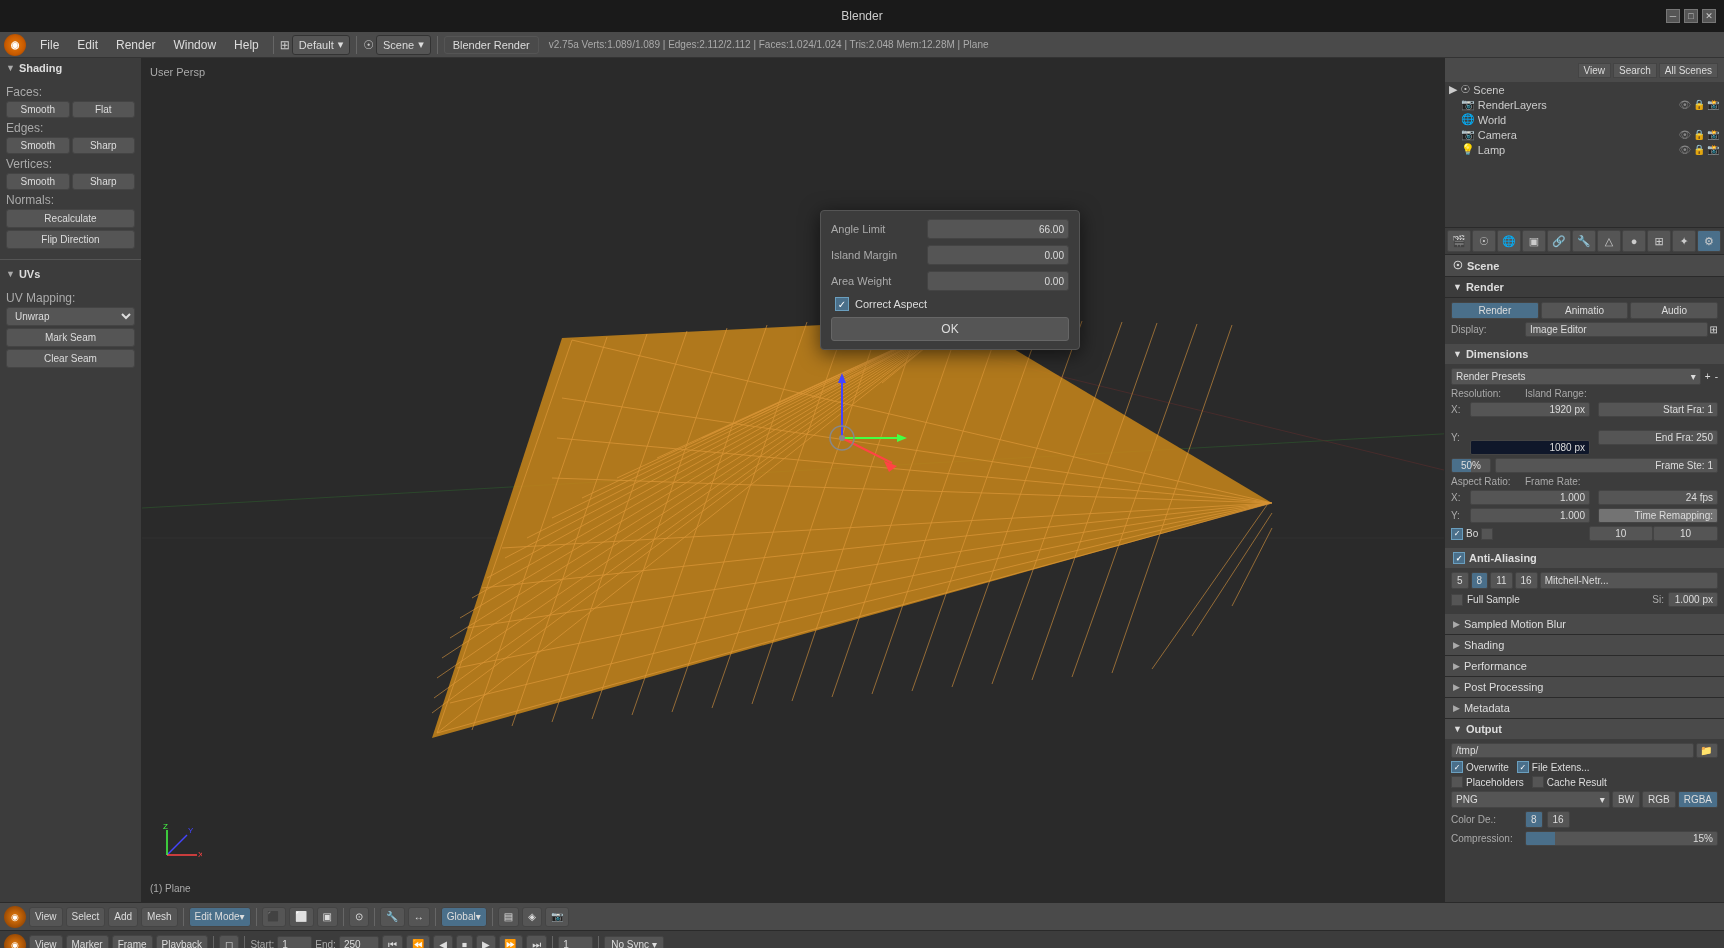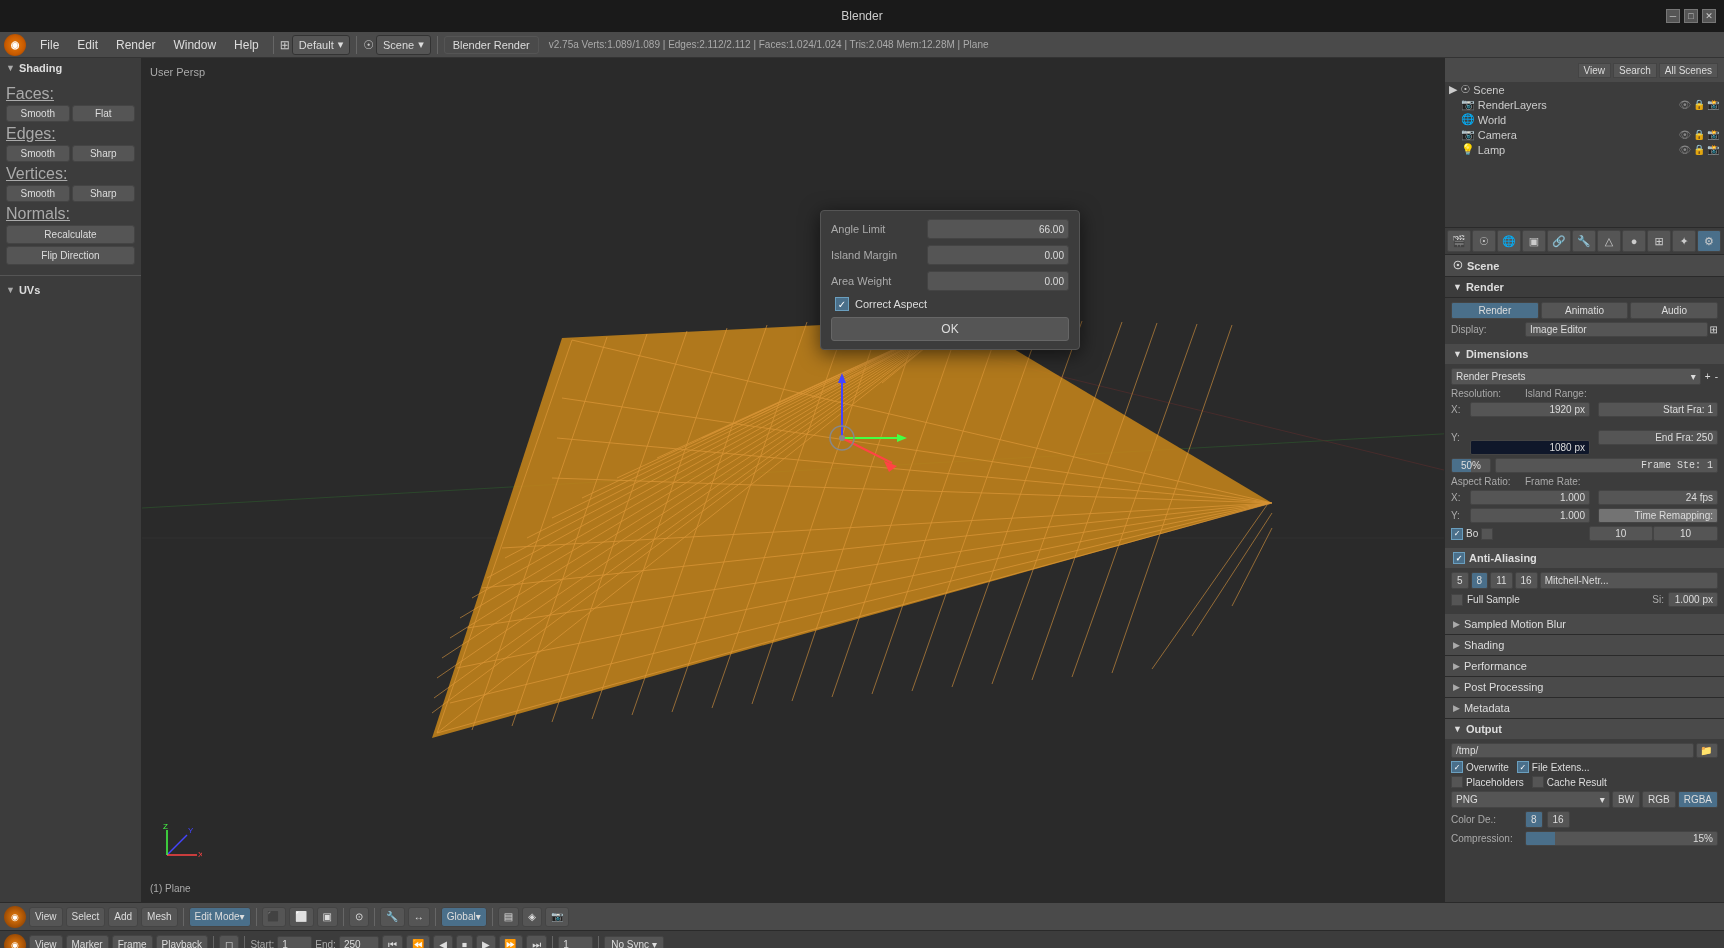--- a/index.html
+++ b/index.html
@@ -122,21 +122,21 @@
       padding: 4px 6px;
       background: #3c3c3c;
       color: #ddd;
       font-size: 11px;
       font-weight: bold;
       cursor: pointer;
       gap: 4px;
     }
     .section-header .arrow { font-size: 9px; color: #aaa; }
     .section-content { padding: 4px 6px; }
-    .section-label { color: #aaa; font-size: 16px; margin: 3px 0 2px; text-decoration: underline; }
+    .section-label { color: #aaa; font-size: 12px; margin: 3px 0 2px; }
     .btn-row { display: flex; gap: 2px; margin-bottom: 2px; }
     .btn-sm {
       background: #555;
       border: 1px solid #444;
       border-radius: 3px;
       color: #ddd;
       font-size: 10px;
       padding: 2px 8px;
       cursor: pointer;
       flex: 1;
@@ -628,20 +628,32 @@
       <div class="btn-full">
         <span>Flip Direction</span>
       </div>
     </div>
 
     <div class="divider"></div>
 
     <div class="section-header">
       <span class="arrow">▼</span>
       <span>UVs</span>
+    </div>
+    <div class="section-content">
+      <div class="section-label">UV Mapping:</div>
+      <select class="select-full">
+        <option>Unwrap</option>
+      </select>
+      <div class="btn-full">
+        <span>Mark Seam</span>
+      </div>
+      <div class="btn-full">
+        <span>Clear Seam</span>
+      </div>
     </div>
   </div>
 
   <div id="viewport">
     <div id="viewport-label">User Persp</div>
 
     <svg width="100%" height="100%" style="position:absolute;top:0;left:0;">
 
       <rect width="100%" height="100%" fill="#2a2a2a"></rect>
 
@@ -869,21 +881,21 @@
           </div>
           <div style="margin-left:4px;flex:1;background:#555;border:1px solid #444;border-radius:2px;padding:1px 4px;text-align:right;font-size:10px;">
             <span>End Fra:</span>
             <span>250</span>
           </div>
         </div>
         <div class="prop-row">
           <div style="flex:0 0 40px;background:linear-gradient(to right,#4a6f8a 50%,#555 50%);border:1px solid #444;border-radius:2px;padding:1px 4px;text-align:center;font-size:10px;">
             <span>50%</span>
           </div>
-          <div style="flex:1;margin-left:auto;background:#555;border:1px solid #444;border-radius:2px;padding:1px 4px;text-align:right;font-size:10px;font-family:Liberation Mono, monospace;">
+          <div style="flex:1;margin-left:auto;background:#555;border:1px solid #444;border-radius:2px;padding:1px 4px;text-align:right;font-size:10px;">
             <span>Frame Ste:</span>
             <span>1</span>
           </div>
         </div>
         <div class="prop-row">
           <span class="prop-label">Aspect Ratio:</span>
           <span class="prop-label">Frame Rate:</span>
         </div>
         <div class="prop-row">
           <span style="color:#aaa;font-size:10px;width:15px;">X:</span>

